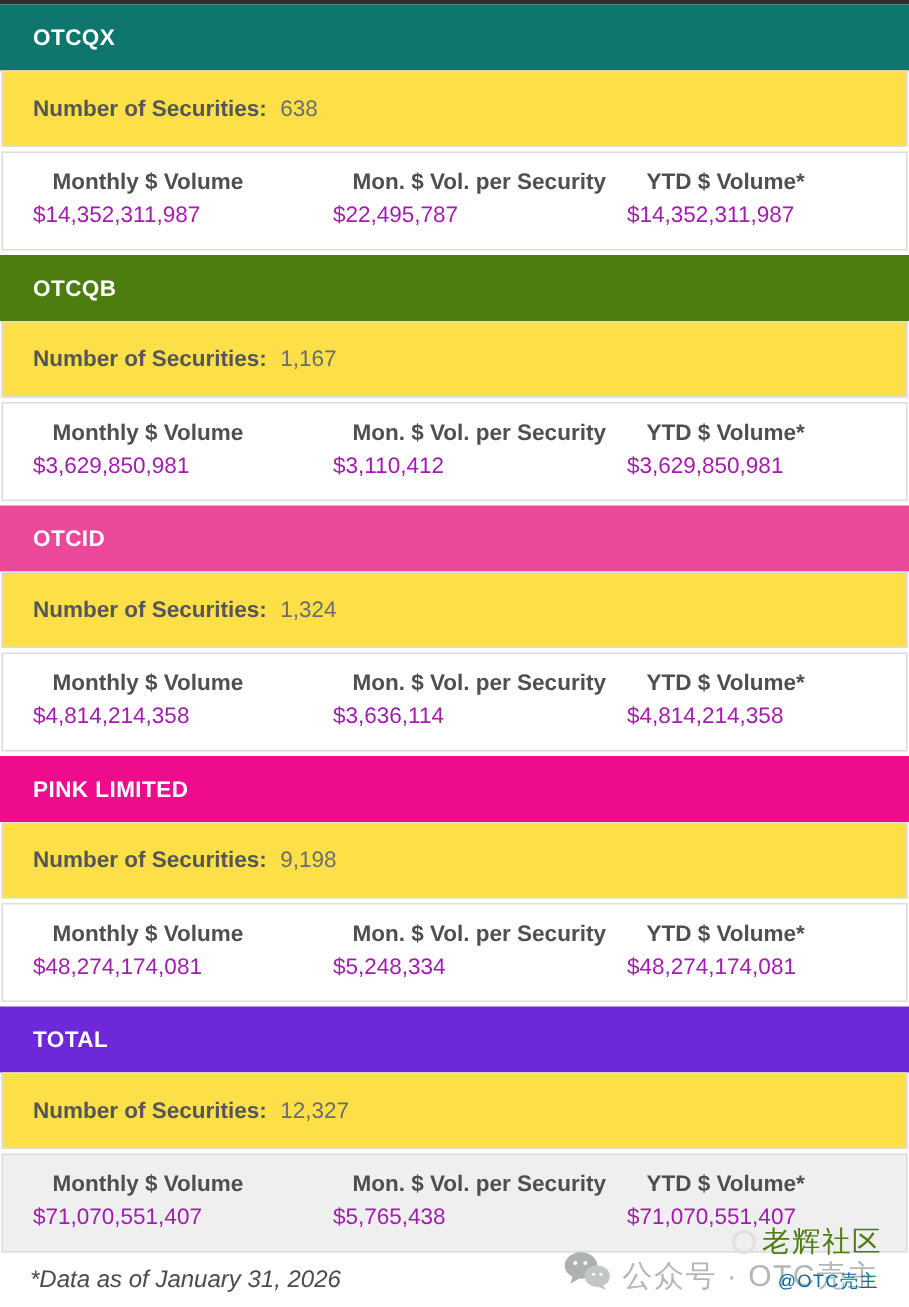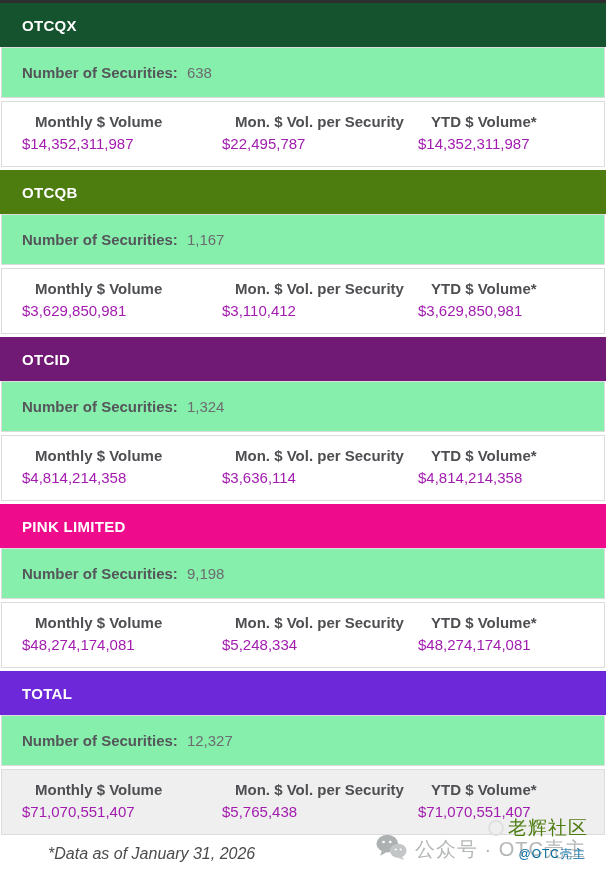--- a/index.html
+++ b/index.html
@@ -15,40 +15,40 @@
   
   .tier-header {
     height: 44px; display: flex; align-items: center;
     padding-left: 22px; box-sizing: border-box;
   }
   .tier-name {
     color: #ffffff; font-weight: bold; font-size: 15px; letter-spacing: 0.3px;
   }
   .row { margin: 0 1px; box-sizing: border-box; }
   .securities-row {
-    height: 51px; background: #86efac; border: 1px solid #dcdcdc;
+    height: 51px; background: #fde047; border: 1px solid #dcdcdc;
     display: flex; align-items: center; padding-left: 20px;
   }
   .securities-label { font-weight: bold; color: #55565a; font-size: 15px; }
   .securities-value { color: #6b6c70; font-size: 15px; margin-left: 9px; }
   .volume-row {
     margin-top: 3px; margin-bottom: 3px;
     height: 66px; background: #ffffff; border: 1px solid #dcdcdc;
     display: flex; padding: 11px 0 0 20px;
   }
   .section.highlight .volume-row { background: #efefef; }
   .vol-col { box-sizing: border-box; }
   .vol-col.c1 { width: 200px; }
   .vol-col.c2 { width: 196px; }
   .vol-col.c3 { flex: 1; }
   .col-label { font-weight: bold; font-size: 15px; color: #4e4f52; margin-bottom: 5px; margin-left: 13px; }
   .col-value { font-size: 15px; color: #a21caf; }
 
   
-  .footer { padding: 7px 0 0 20px; margin-left: 28px; }
+  .footer { padding: 7px 0 0 20px; }
   .footnote { font-style: italic; font-size: 16px; color: #4b4b4b; }
 
   
   .wm-main {
     position: absolute; top: 834px; right: 20px;
     display: flex; align-items: center; gap: 8px;
     color: #b4b7b7; font-size: 20px; letter-spacing: 1px;
     pointer-events: none;
   }
   .wm-overlay-community {
@@ -69,21 +69,21 @@
   }
 </style>
 </head>
 <body>
 
 <div class="page">
   <div class="top-strip"></div>
 
   <div id="sections">
   <section class="section">
-    <div class="tier-header" style="background: #14532d;">
+    <div class="tier-header" style="background: #0f766e;">
       <span class="tier-name">OTCQX</span>
     </div>
     <div class="row securities-row">
       <span class="securities-label">Number of Securities:</span>
       <span class="securities-value">638</span>
     </div>
     <div class="row volume-row">
       <div class="vol-col c1">
         <div class="col-label">Monthly $ Volume</div>
         <div class="col-value">$14,352,311,987</div>
@@ -117,21 +117,21 @@
         <div class="col-value">$3,110,412</div>
       </div>
       <div class="vol-col c3">
         <div class="col-label">YTD $ Volume*</div>
         <div class="col-value">$3,629,850,981</div>
       </div>
     </div>
   </section>
 
   <section class="section">
-    <div class="tier-header" style="background: #701a75;">
+    <div class="tier-header" style="background: #ec4899;">
       <span class="tier-name">OTCID</span>
     </div>
     <div class="row securities-row">
       <span class="securities-label">Number of Securities:</span>
       <span class="securities-value">1,324</span>
     </div>
     <div class="row volume-row">
       <div class="vol-col c1">
         <div class="col-label">Monthly $ Volume</div>
         <div class="col-value">$4,814,214,358</div>

